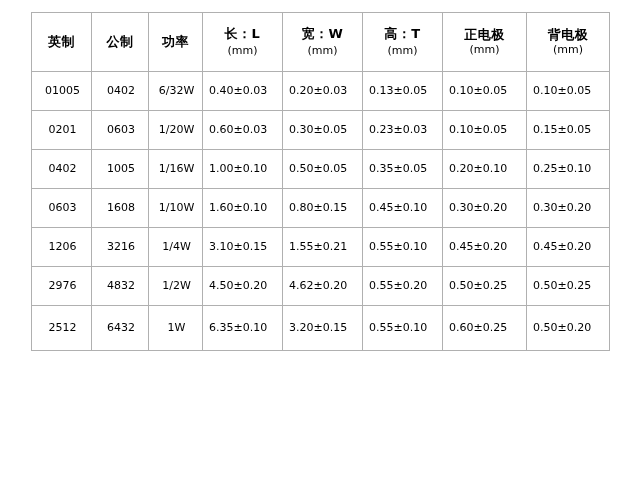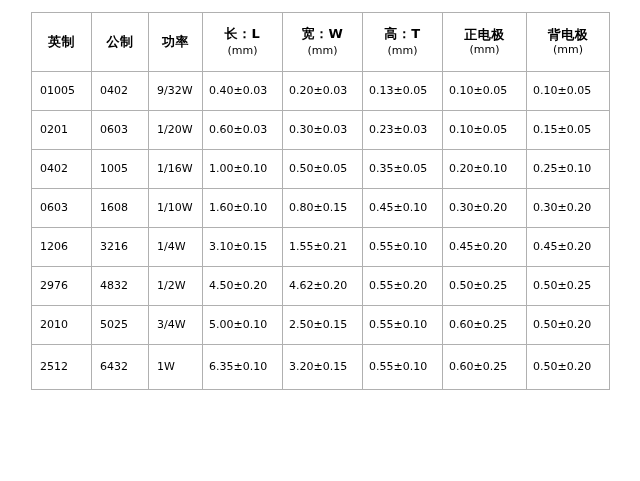--- a/index.html
+++ b/index.html
@@ -62,21 +62,21 @@
     font-weight: normal;
     letter-spacing: 0;
   }
   table.spec-table tbody td {
     height: 38px;
     text-align: left;
     font-size: 11px;
     white-space: nowrap;
   }
   table.spec-table tbody td.code {
-    text-align: left;
+    text-align: center;
     padding-left: 8px;
   }
   table.spec-table tbody tr:last-child td {
     height: 44px;
   }
   .hdr-line1 { display: block; }
   .hdr-line2 { display: block; }
 </style>
 </head>
 <body>
@@ -121,33 +121,33 @@
           <th>
             <span class="hdr-line1">背电极</span>
             <span class="hdr-line2 unit">(mm)</span>
           </th>
         </tr>
       </thead>
       <tbody>
         <tr>
           <td class="code">01005</td>
           <td class="code">0402</td>
-          <td class="code">9/32W</td>
+          <td class="code">6/32W</td>
           <td>0.40±0.03</td>
           <td>0.20±0.03</td>
           <td>0.13±0.05</td>
           <td>0.10±0.05</td>
           <td>0.10±0.05</td>
         </tr>
         <tr>
           <td class="code">0201</td>
           <td class="code">0603</td>
           <td class="code">1/20W</td>
           <td>0.60±0.03</td>
-          <td>0.30±0.03</td>
+          <td>0.30±0.05</td>
           <td>0.23±0.03</td>
           <td>0.10±0.05</td>
           <td>0.15±0.05</td>
         </tr>
         <tr>
           <td class="code">0402</td>
           <td class="code">1005</td>
           <td class="code">1/16W</td>
           <td>1.00±0.10</td>
           <td>0.50±0.05</td>
@@ -179,30 +179,20 @@
           <td class="code">2976</td>
           <td class="code">4832</td>
           <td class="code">1/2W</td>
           <td>4.50±0.20</td>
           <td>4.62±0.20</td>
           <td>0.55±0.20</td>
           <td>0.50±0.25</td>
           <td>0.50±0.25</td>
         </tr>
         <tr>
-          <td class="code">2010</td>
-          <td class="code">5025</td>
-          <td class="code">3/4W</td>
-          <td>5.00±0.10</td>
-          <td>2.50±0.15</td>
-          <td>0.55±0.10</td>
-          <td>0.60±0.25</td>
-          <td>0.50±0.20</td>
-        </tr>
-        <tr>
           <td class="code">2512</td>
           <td class="code">6432</td>
           <td class="code">1W</td>
           <td>6.35±0.10</td>
           <td>3.20±0.15</td>
           <td>0.55±0.10</td>
           <td>0.60±0.25</td>
           <td>0.50±0.20</td>
         </tr>
       </tbody>

